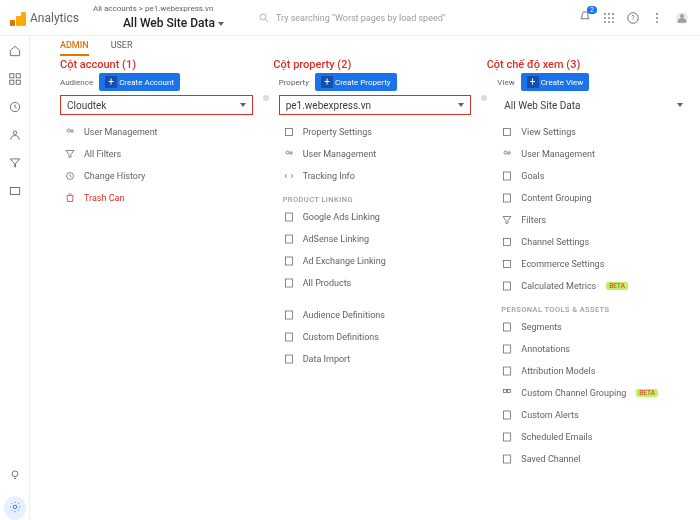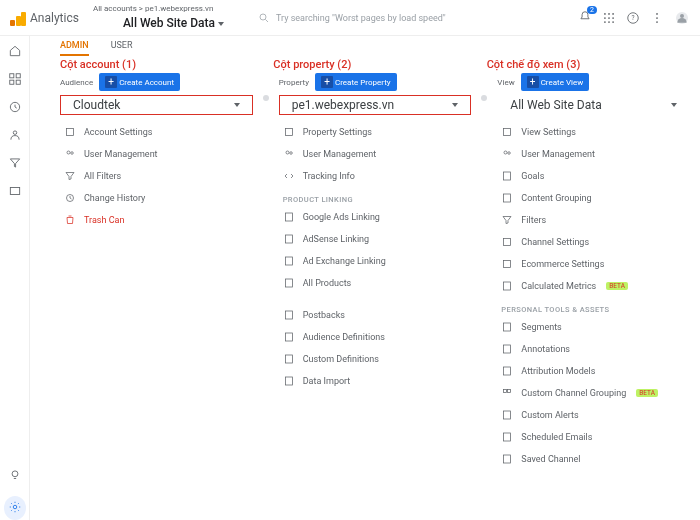--- a/index.html
+++ b/index.html
@@ -27,21 +27,21 @@
 .tabs { display: flex; gap: 22px; font-size: 9px; padding-bottom: 4px; }
 .tab { color:#5f6368; padding-bottom:4px; cursor:pointer; }
 .tab.active { color:#e37400; border-bottom:2px solid #e37400; font-weight:500;}
 .annot-row { display:flex; gap:10px; margin-top:-2px; }
 .annot-row span { flex:1; color:#d93025; font-size:11px; font-weight:500; }
 .cols { display: flex; gap: 10px; margin-top:2px; }
 .col { flex: 1; min-width: 0; }
 .col-head { display:flex; align-items:center; gap:6px; font-size:8px; color:#5f6368; margin-bottom:4px; }
 .create-btn { background:#1a73e8; color:#fff; font-size:8px; padding:3px 6px; border-radius:2px; display:flex; align-items:center; gap:2px; cursor:pointer; }
 .plus-box { background:#174ea6; width:12px; height:12px; display:flex; align-items:center; justify-content:center; border-radius:1px; font-size:10px; line-height:1;}
-.selector { border:1px solid #d93025; height:20px; display:flex; align-items:center; justify-content:space-between; padding:0 12px; font-size:12px; color:#3c4043; margin-bottom:6px; cursor:pointer; }
+.selector { border:1px solid #d93025; height:20px; display:flex; align-items:center; justify-content:space-between; padding:0 6px; font-size:10px; color:#3c4043; margin-bottom:6px; cursor:pointer; }
 .selector.plain { border:1px solid transparent; }
 .item { display:flex; align-items:center; gap:8px; padding:5px 4px; font-size:9px; color:#5f6368; cursor:pointer; }
 .item svg { width:12px; height:12px; flex-shrink:0; }
 .item.danger { color:#d93025; }
 .section-label { font-size:7.5px; letter-spacing:0.4px; color:#9aa0a6; text-transform:uppercase; padding:8px 4px 2px; font-weight:500; }
 .beta { background:#bef264; color:#d93025; font-size:6.5px; padding:0 3px; border-radius:2px; margin-left:2px;}
 .caret { width:0; height:0; border-left:3px solid transparent; border-right:3px solid transparent; border-top:4px solid #5f6368; }
 .sep-dot { width:6px; height:6px; border-radius:50%; background:#dadce0; align-self:flex-start; margin-top:22px; }
 .ic { fill:none; stroke:currentColor; stroke-width:1.5; }
 </style>
@@ -163,26 +163,20 @@
               <span>Create Account</span>
             </span>
         </div>
         <div class="selector">
           <span>Cloudtek</span>
           <span class="caret"></span>
         </div>
         <div id="acct-items">
             <div class="item">
               <svg viewBox="0 0 24 24" class="ic">
-                <rect x="5" y="5" width="14" height="14" class="ic"></rect>
-              </svg>
-              <span>Account Settings</span>
-            </div>
-            <div class="item">
-              <svg viewBox="0 0 24 24" class="ic">
                 <circle cx="9" cy="9" r="3" class="ic"></circle>
                 <circle cx="16" cy="10" r="2.5" class="ic"></circle>
               </svg>
               <span>User Management</span>
             </div>
             <div class="item">
               <svg viewBox="0 0 24 24" class="ic">
                 <path d="M4 5h16l-6 8v5l-4 1v-6z" class="ic"></path>
               </svg>
               <span>All Filters</span>
@@ -263,26 +257,20 @@
               </svg>
               <span>All Products</span>
             </div>
           </div>
         <div style="height:10px"></div>
         <div id="prop-other">
             <div class="item">
               <svg viewBox="0 0 24 24" class="ic">
                 <rect x="5" y="4" width="14" height="16" class="ic"></rect>
               </svg>
-              <span>Postbacks</span>
-            </div>
-            <div class="item">
-              <svg viewBox="0 0 24 24" class="ic">
-                <rect x="5" y="4" width="14" height="16" class="ic"></rect>
-              </svg>
               <span>Audience Definitions</span>
             </div>
             <div class="item">
               <svg viewBox="0 0 24 24" class="ic">
                 <rect x="5" y="4" width="14" height="16" class="ic"></rect>
               </svg>
               <span>Custom Definitions</span>
             </div>
             <div class="item">
               <svg viewBox="0 0 24 24" class="ic">

